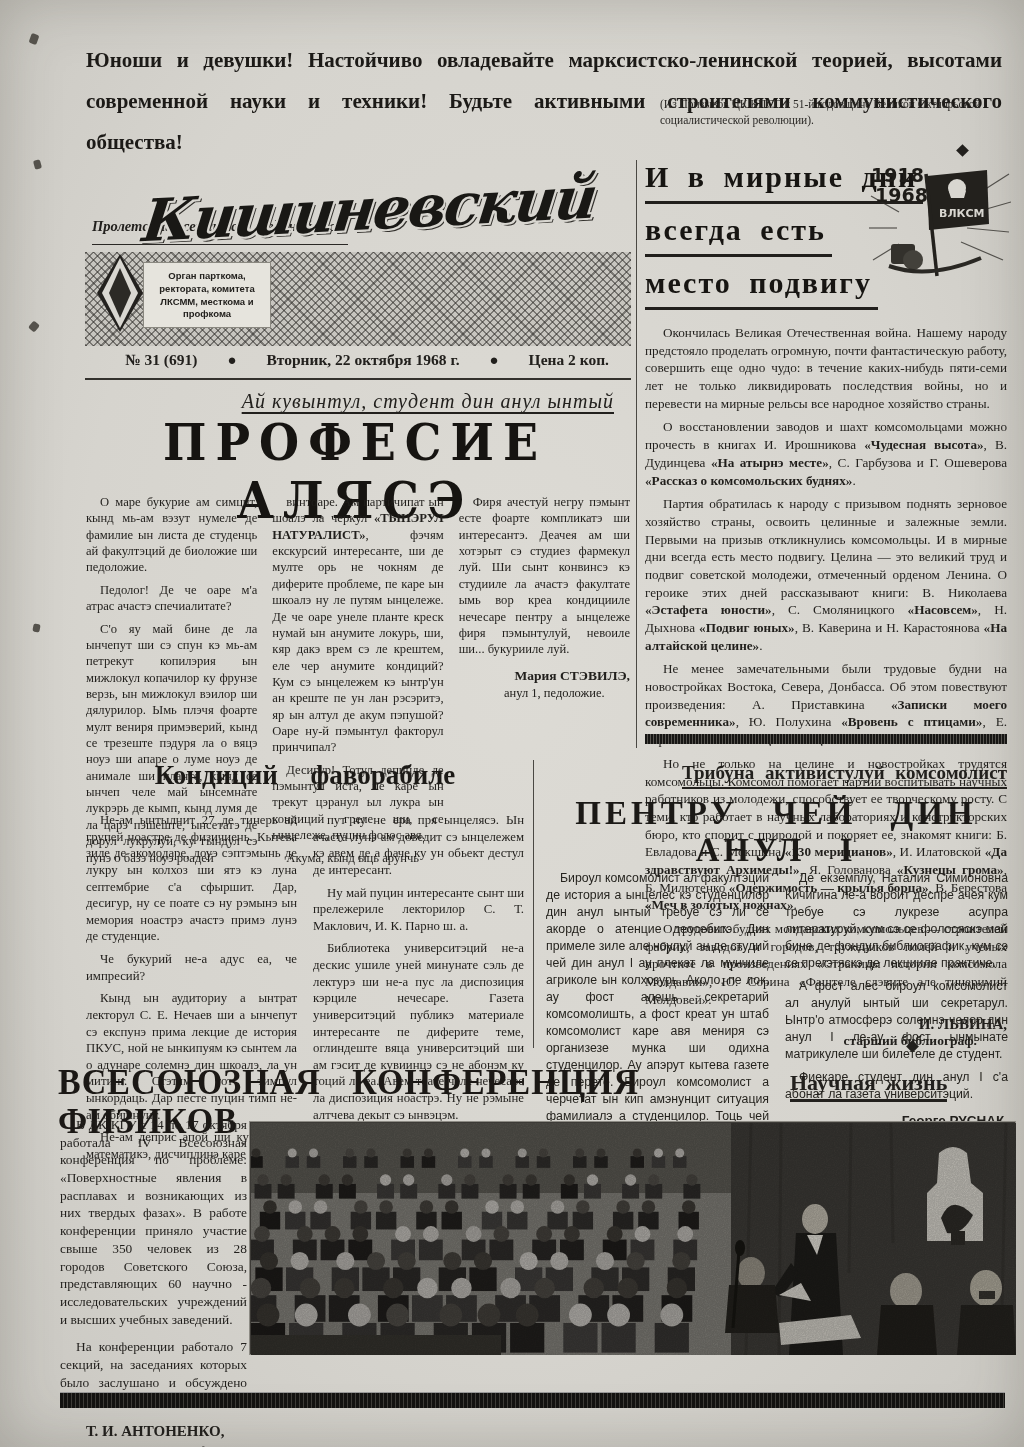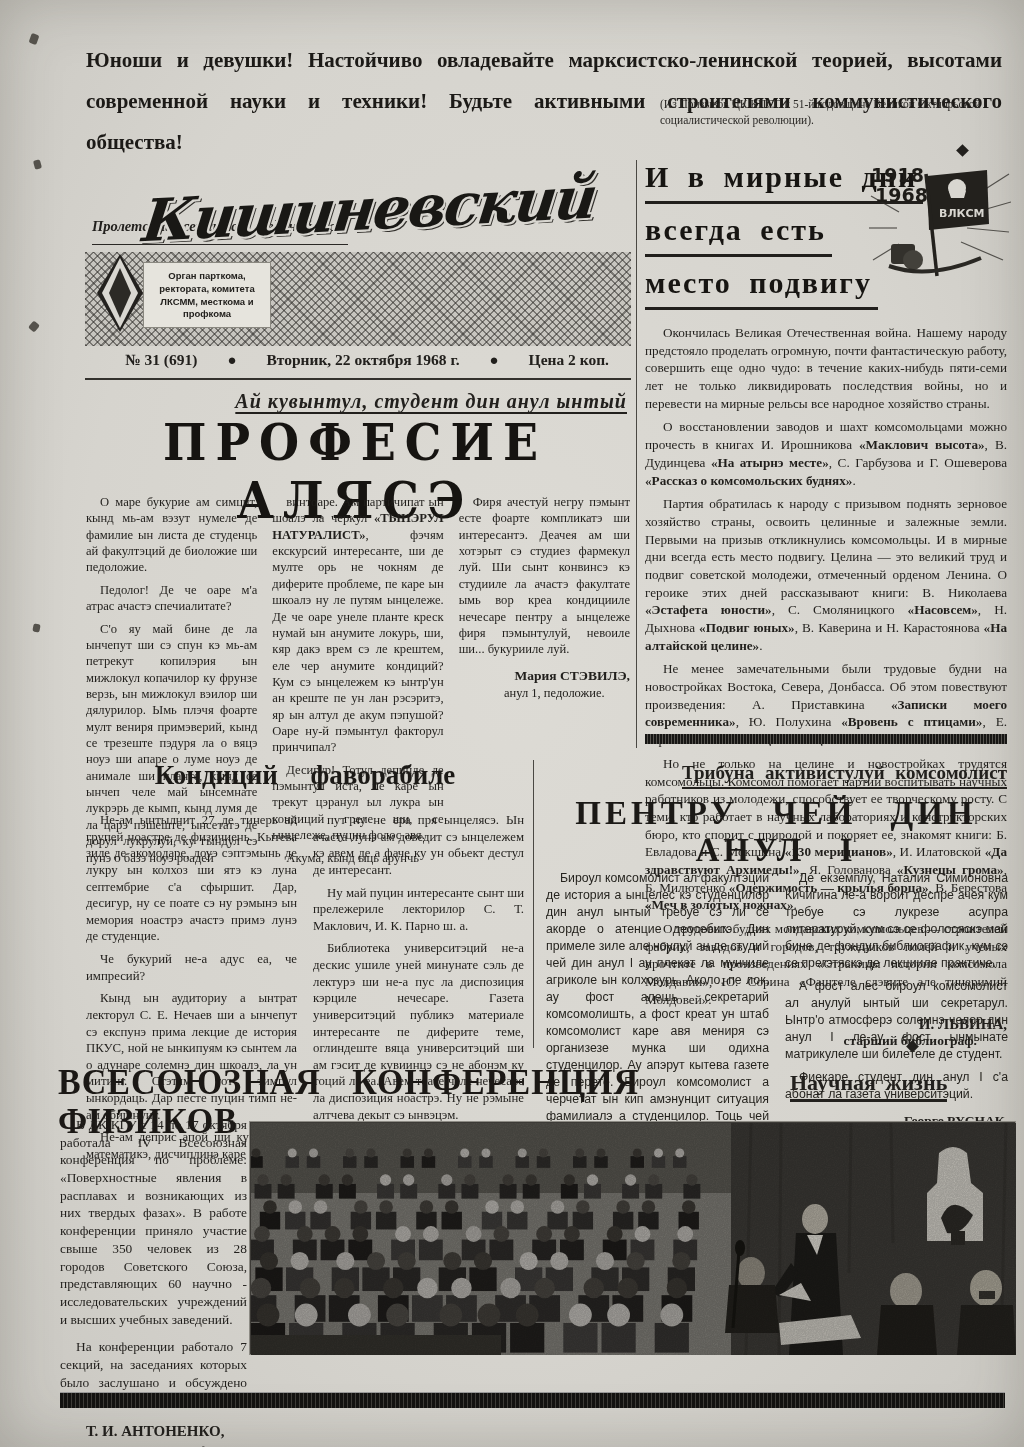--- a/index.html
+++ b/index.html
@@ -55,22 +55,22 @@
   .diamond-logo .d2{position:absolute;inset:4px 5px;background:#d9d7d1;
         clip-path:polygon(50% 0,100% 50%,50% 100%,0 50%);}
   .diamond-logo .d3{position:absolute;inset:14px 12px;background:#2c2a26;
         clip-path:polygon(50% 0,100% 50%,50% 100%,0 50%);}
   .issue-row{position:absolute;left:85px;top:351px;width:546px;display:flex;align-items:center;
         justify-content:space-between;padding:0 22px 9px 40px;font-size:15.5px;font-weight:bold;
         border-bottom:2px solid #33312d;}
   .issue-row .bullet{font-size:15px;}
 
   
-  .prof-kicker{position:absolute;left:87px;top:390px;width:540px;text-align:right;
-        font-size:20px;font-style:italic;font-weight:bold;text-decoration:underline;
+  .prof-kicker{position:absolute;left:74px;top:390px;width:540px;text-align:right;
+        font-size:20px;font-style:italic;font-weight:normal;text-decoration:underline;
         text-underline-offset:4px;letter-spacing:1px;}
   .prof-headline{position:absolute;left:70px;top:418px;width:570px;text-align:center;
         font-family:"DejaVu Serif",serif;font-size:46px;font-weight:bold;
         letter-spacing:9px;word-spacing:60px;transform:scaleY(1.08);color:#161411;}
   .prof-cols{position:absolute;left:86px;top:494px;width:544px;display:flex;gap:15px;}
   .prof-cols .col{flex:1;}
   .body-text p{margin:0 0 6px 0;font-size:12.6px;line-height:1.3;text-align:justify;text-indent:14px;color:#211f1c;}
   .body-text .bold{font-weight:bold;}
   .sig-name{font-weight:bold;font-size:13.5px;text-align:right;margin-top:10px;}
   .sig-title{font-size:12.5px;text-align:center;padding-left:20px;margin-top:2px;}
@@ -94,21 +94,21 @@
 
   .trib-kicker{position:absolute;left:545px;top:762px;width:462px;text-align:right;
         font-size:19px;font-weight:bold;word-spacing:6px;}
   .trib-kicker span{border-bottom:2.5px solid #22201d;padding-bottom:4px;}
   .trib-head{position:absolute;left:545px;top:795px;width:462px;text-align:center;
         font-size:33px;font-weight:bold;letter-spacing:4px;word-spacing:22px;color:#1b1916;}
   .trib-cols{position:absolute;left:546px;top:870px;width:462px;display:flex;gap:16px;
         font-family:"Liberation Sans",sans-serif;}
   .trib-cols .col{flex:1;}
   .trib-cols p{font-size:12.3px;line-height:1.38;font-family:"Liberation Sans",sans-serif;color:#26241f;}
-  .trib-sig{font-family:Liberation Serif, serif;font-weight:bold;}
+  .trib-sig{font-family:Liberation Sans, sans-serif;font-weight:bold;}
 
   
   .conf-head{position:absolute;left:58px;top:1064px;width:720px;
         font-size:34px;font-weight:bold;letter-spacing:1px;word-spacing:22px;transform:scaleY(1.05);color:#1b1815;}
   .science-label{position:absolute;left:790px;top:1070px;font-size:22px;font-weight:bold;
         border-bottom:3px solid #22201d;padding-bottom:3px;word-spacing:4px;}
   .conf-col{position:absolute;left:60px;top:1116px;width:187px;}
   .conf-col p{font-size:13.4px;line-height:1.32;margin:0 0 10px 0;text-align:justify;text-indent:16px;}
   .conf-sig{font-weight:bold;font-size:15px;margin-top:14px;padding-left:26px;}
   .conf-sig2{font-weight:bold;font-size:13.2px;text-align:justify;margin-top:3px;}
@@ -205,21 +205,21 @@
         </g>
         <g data-name="medal-icon">
           <rect x="22" y="82" width="24" height="20" rx="3" fill="#33312c"></rect>
           <circle cx="44" cy="98" r="10" fill="#43413b"></circle>
           <path d="M20 104 Q60 118 112 96" stroke="#2a2824" stroke-width="4" fill="none"></path>
         </g>
       </svg>
     </div>
     <div class="peace-body body-text" data-name="peace-body">
         <p data-name="paragraph">Окончилась Великая Отечественная война. Нашему народу предстояло проделать огромную, почти фантастическую работу, совершить еще одно чудо: в течение каких-нибудь пяти-семи лет не только ликвидировать последствия войны, но и перевести на мирные рельсы все народное хозяйство страны.</p>
-        <p data-name="paragraph"><span>О восстановлении заводов и шахт комсомольцами можно прочесть в книгах И. Ирошникова </span><span class="bold">«Маклович высота»</span><span>, В. Дудинцева </span><span class="bold">«На атырнэ месте»</span><span>, С. Гарбузова и Г. Ошеверова </span><span class="bold">«Рассказ о комсомольских буднях»</span><span>.</span></p>
+        <p data-name="paragraph"><span>О восстановлении заводов и шахт комсомольцами можно прочесть в книгах И. Ирошникова </span><span class="bold">«Чудесная высота»</span><span>, В. Дудинцева </span><span class="bold">«На атырнэ месте»</span><span>, С. Гарбузова и Г. Ошеверова </span><span class="bold">«Рассказ о комсомольских буднях»</span><span>.</span></p>
         <p data-name="paragraph"><span>Партия обратилась к народу с призывом поднять зерновое хозяйство страны, освоить целинные и залежные земли. Первыми на призыв откликнулись комсомольцы. И в мирные дни всегда есть место подвигу. Целина — это великий труд и подвиг советской молодежи, отмеченный орденом Ленина. О героике этих дней рассказывают книги: В. Николаева </span><span class="bold">«Эстафета юности»</span><span>, С. Смоляницкого </span><span class="bold">«Насовсем»</span><span>, Н. Дыхнова </span><span class="bold">«Подвиг юных»</span><span>, В. Каверина и Н. Карастоянова </span><span class="bold">«На алтайской целине»</span><span>.</span></p>
         <p data-name="paragraph"><span>Не менее замечательными были трудовые будни на новостройках Востока, Севера, Донбасса. Об этом повествуют произведения: А. Приставкина </span><span class="bold">«Записки моего современника»</span><span>, Ю. Полухина </span><span class="bold">«Вровень с птицами»</span><span>, Е. Таранова </span><span class="bold">«Зажигающие солнца»</span><span>.</span></p>
         <p data-name="paragraph"><span>Но не только на целине и новостройках трудятся комсомольцы. Комсомол помогает партии воспитывать научных работников из молодежи, способствует ее творческому росту. С теми, кто работает в научных лабораториях и конструкторских бюро, кто спорит с природой и покоряет ее, знакомят книги: Б. Евладова и С. Мокшина </span><span class="bold">«130 меридианов»</span><span>, И. Илатовской </span><span class="bold">«Да здравствуют Архимеды!»</span><span>, Я. Голованова </span><span class="bold">«Кузнецы грома»</span><span>, Б. Милютенко </span><span class="bold">«Одержимость — крылья борца»</span><span>, В. Берестова </span><span class="bold">«Меч в золотых ножнах»</span><span>.</span></p>
         <p data-name="paragraph">О трудовых буднях молдавских комсомольцев — строителей фабрик, заводов и городов, тружеников полей и ученых прочтите в произведениях «Страницы истории комсомола Молдавии», Ю. Сорина «Фаштеле слэвите але тинеримий Молдовей».</p>
       </div>
     <div class="peace-sig" data-name="peace-author">И. ЛЬВИНА,</div>
     <div class="peace-sig2" data-name="peace-author-title">старший библиограф.</div>
   </div>
   <div class="hatchbar" style="left:645px;top:734px;width:362px;" data-name="section-divider-hatched"></div>
 

